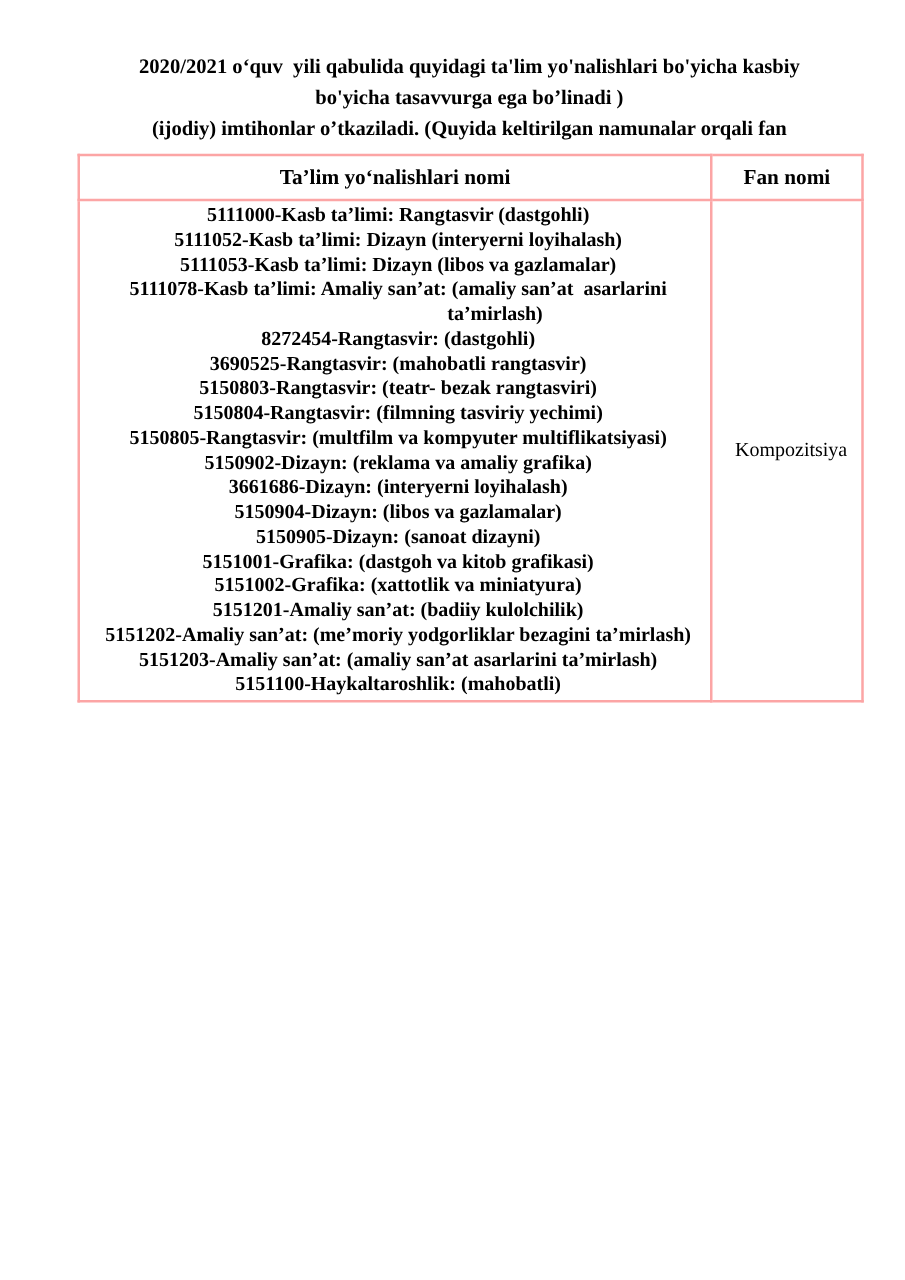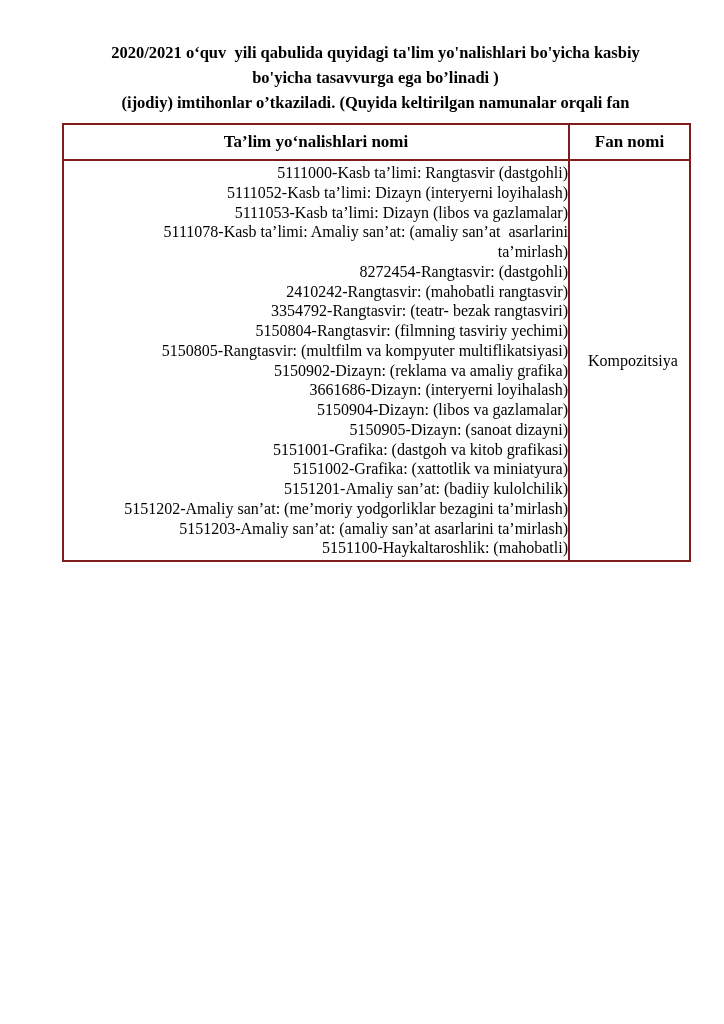--- a/index.html
+++ b/index.html
@@ -22,36 +22,37 @@
   .h-line{white-space:pre;font-family:Liberation Serif, serif;}
   table.doc-table{
     position:absolute;
     top:123px;left:62px;
     width:627px;
     border-collapse:collapse;
     table-layout:fixed;
   }
   table.doc-table th,
   table.doc-table td{
-    border:2px solid #7f1d1d;
+    border:2px solid #fca5a5;
   }
   th.col-head{
     font-weight:bold;
     font-size:17px;
     height:34px;
     text-align:center;
     vertical-align:middle;
     padding:0;
   }
   td.programs{
     vertical-align:top;
     padding:2px 0 2px 5px;
     font-size:16px;
     line-height:19.75px;
-    text-align:right;
+    text-align:center;
+    font-weight:bold;
   }
   .program-line{white-space:pre;}
   .program-line.indent{padding-left:155px;}
   td.subject{
     vertical-align:middle;
     text-align:center;
     font-size:16px;
     line-height:19.75px;
     padding:0 18px;
   }
@@ -78,22 +79,22 @@
   </thead>
   <tbody id="table-body">
       <tr>
         <td class="programs">
           <div class="program-line">5111000-Kasb ta’limi: Rangtasvir (dastgohli)</div>
           <div class="program-line">5111052-Kasb ta’limi: Dizayn (interyerni loyihalash)</div>
           <div class="program-line">5111053-Kasb ta’limi: Dizayn (libos va gazlamalar)</div>
           <div class="program-line">5111078-Kasb ta’limi: Amaliy san’at: (amaliy san’at  asarlarini</div>
           <div class="program-line indent">ta’mirlash)</div>
           <div class="program-line">8272454-Rangtasvir: (dastgohli)</div>
-          <div class="program-line">2410242-Rangtasvir: (mahobatli rangtasvir)</div>
-          <div class="program-line">3354792-Rangtasvir: (teatr- bezak rangtasviri)</div>
+          <div class="program-line">3690525-Rangtasvir: (mahobatli rangtasvir)</div>
+          <div class="program-line">5150803-Rangtasvir: (teatr- bezak rangtasviri)</div>
           <div class="program-line">5150804-Rangtasvir: (filmning tasviriy yechimi)</div>
           <div class="program-line">5150805-Rangtasvir: (multfilm va kompyuter multiflikatsiyasi)</div>
           <div class="program-line">5150902-Dizayn: (reklama va amaliy grafika)</div>
           <div class="program-line">3661686-Dizayn: (interyerni loyihalash)</div>
           <div class="program-line">5150904-Dizayn: (libos va gazlamalar)</div>
           <div class="program-line">5150905-Dizayn: (sanoat dizayni)</div>
           <div class="program-line">5151001-Grafika: (dastgoh va kitob grafikasi)</div>
           <div class="program-line">5151002-Grafika: (xattotlik va miniatyura)</div>
           <div class="program-line">5151201-Amaliy san’at: (badiiy kulolchilik)</div>
           <div class="program-line">5151202-Amaliy san’at: (me’moriy yodgorliklar bezagini ta’mirlash)</div>

